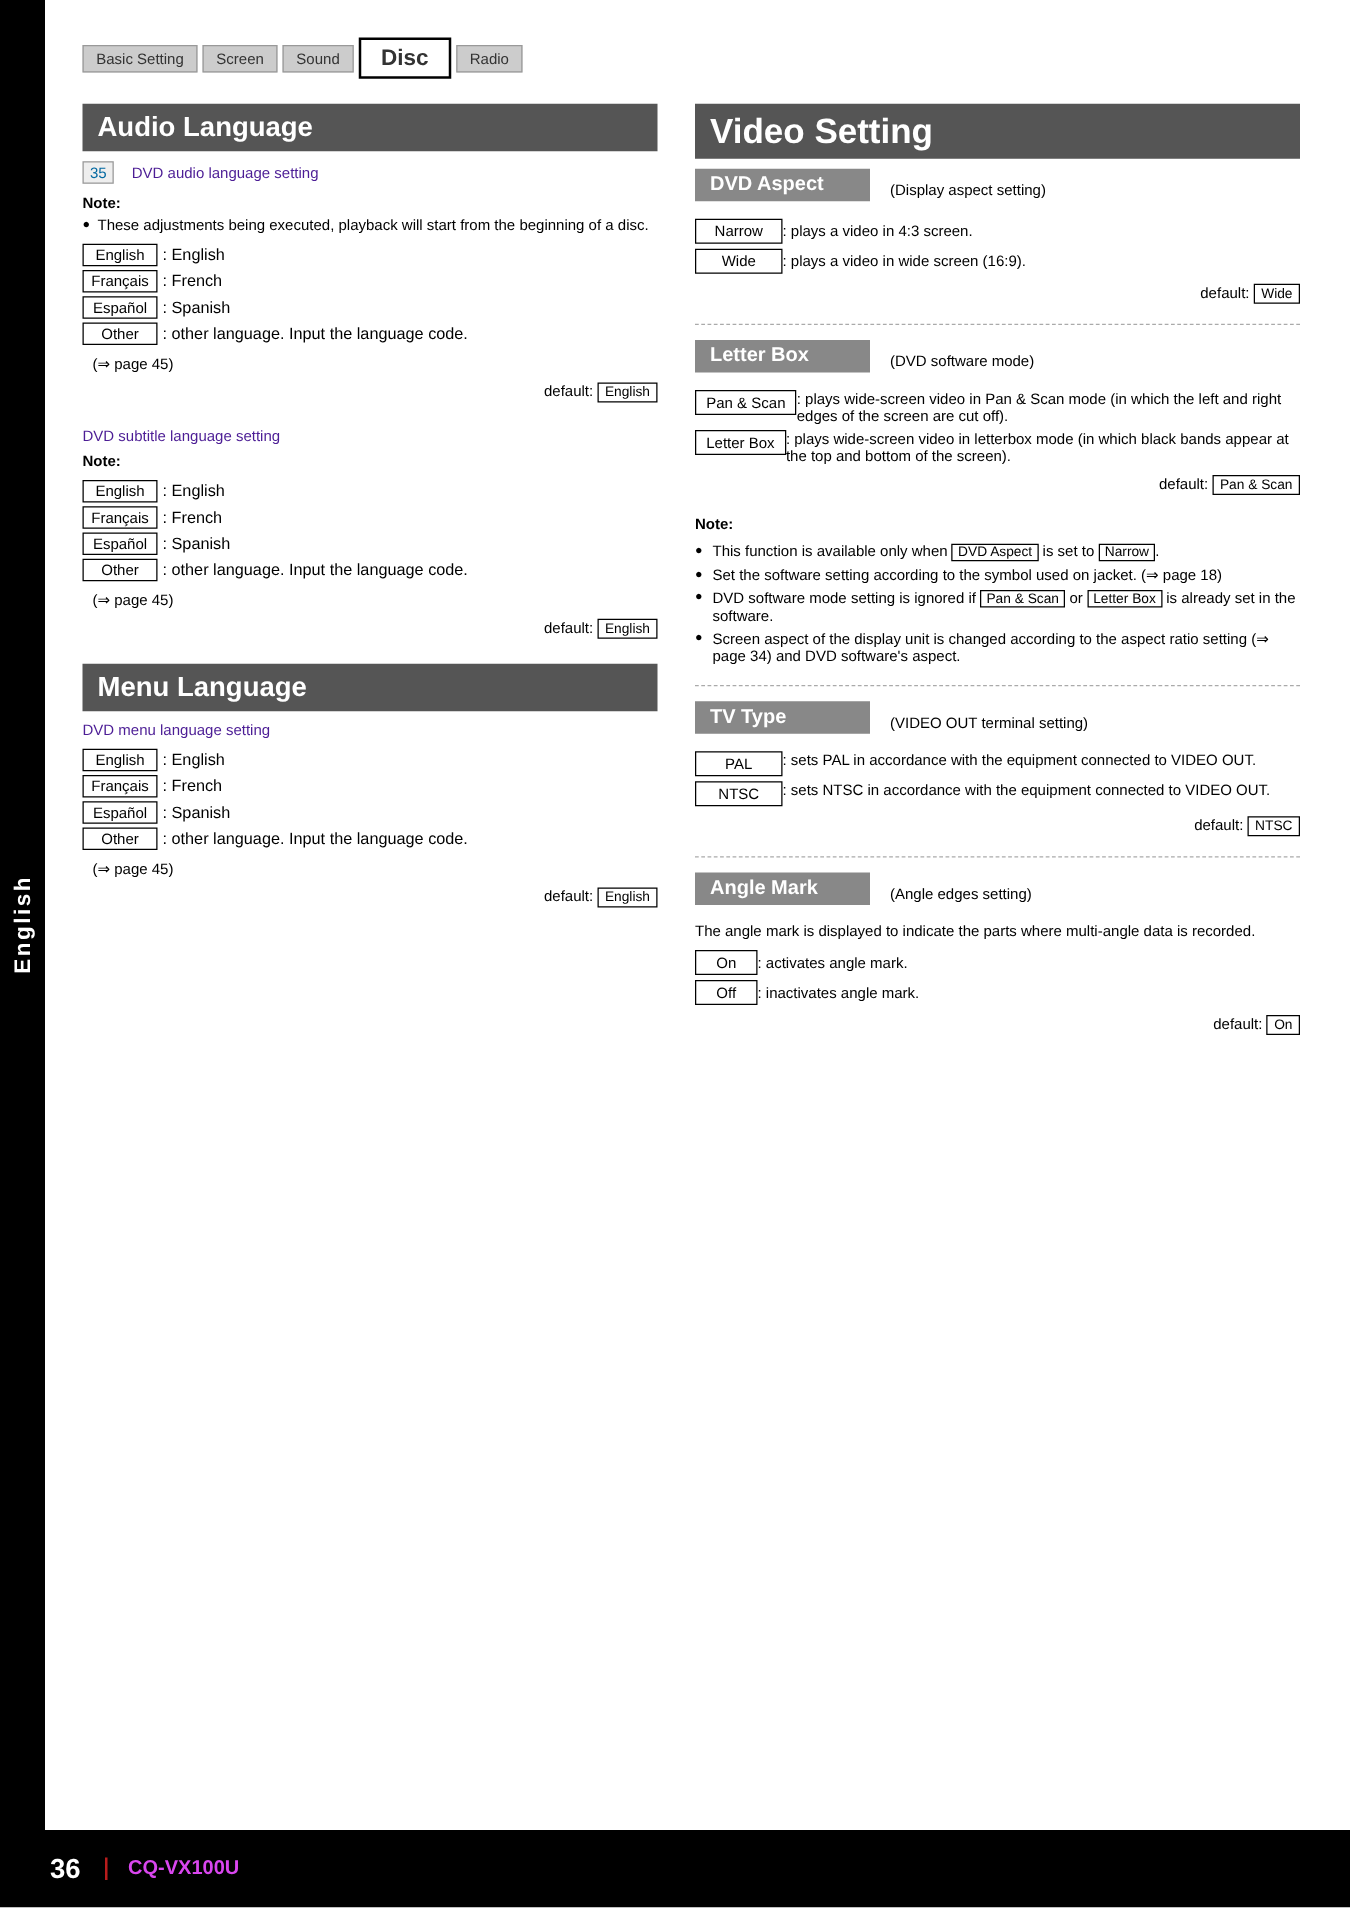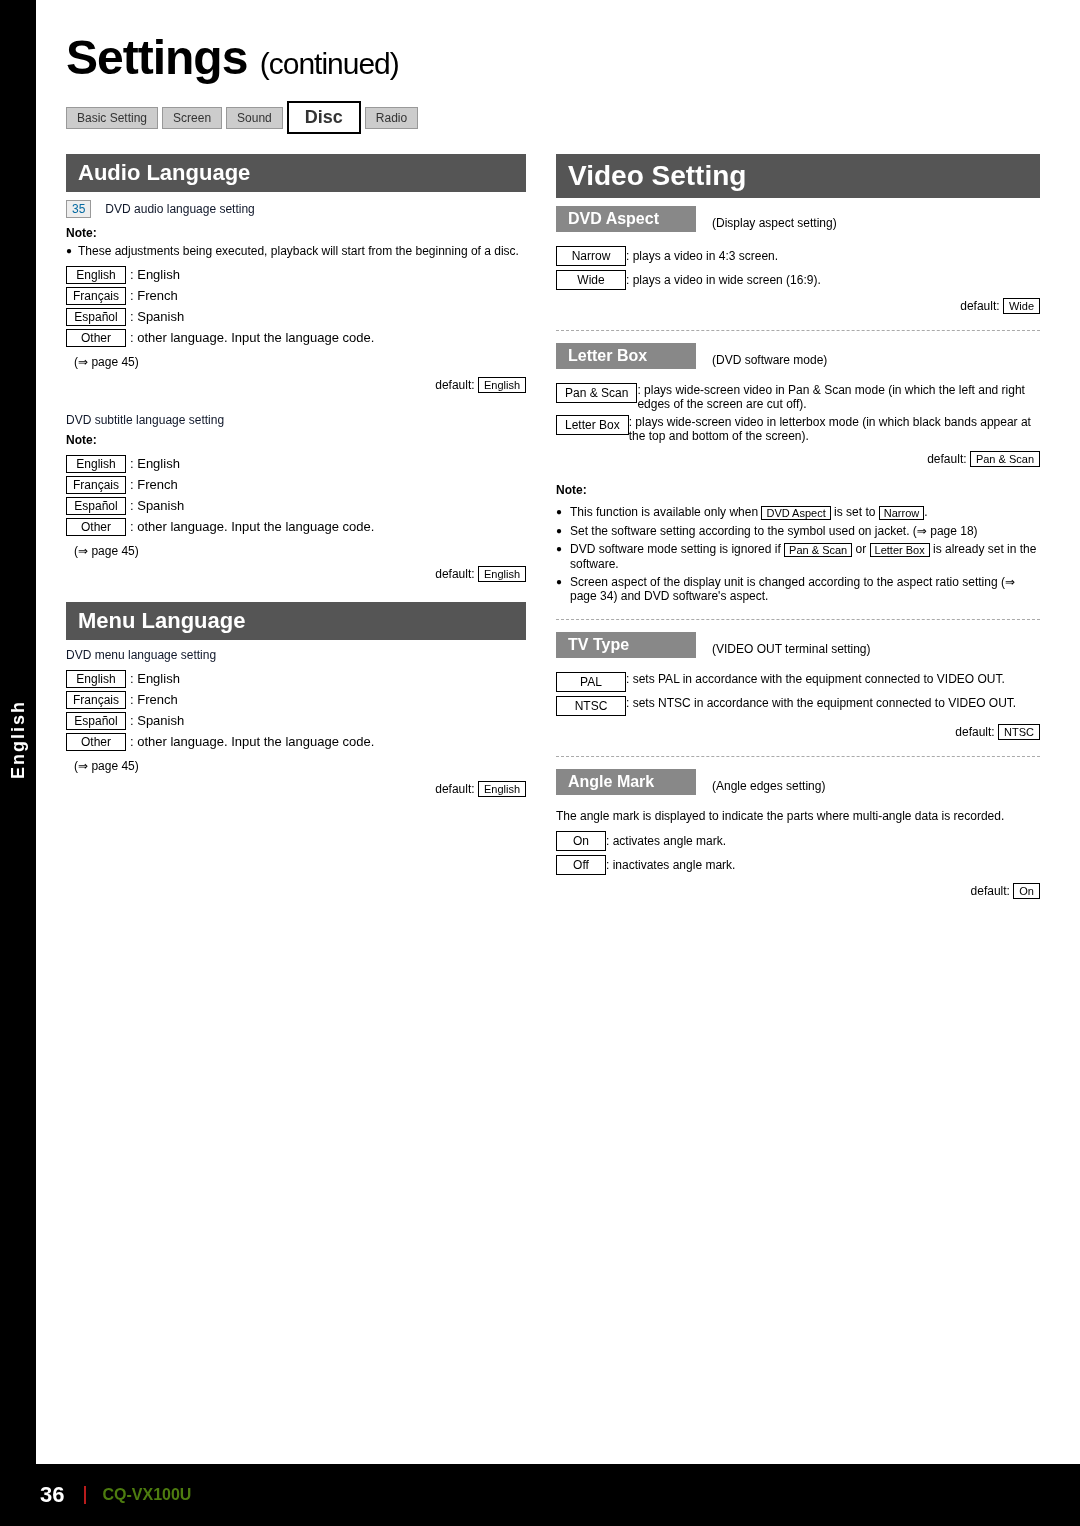--- a/index.html
+++ b/index.html
@@ -94,21 +94,21 @@
       background: #555;
       color: #fff;
       font-size: 22px;
       font-weight: bold;
       padding: 6px 12px;
       margin-bottom: 8px;
     }
     .section-subtext {
       font-size: 12px;
       margin-bottom: 6px;
-      color: #0f172a;
+      color: #4c1d95;
     }
     .note-label {
       font-weight: bold;
       font-size: 12px;
       margin-bottom: 4px;
     }
     .note-text {
       font-size: 12px;
       margin-bottom: 8px;
       padding-left: 12px;
@@ -230,21 +230,21 @@
       align-items: center;
       padding: 0 40px 0 40px;
     }
     .page-num {
       color: #fff;
       font-size: 22px;
       font-weight: bold;
       margin-right: 20px;
     }
     .model-num {
-      color: #4d7c0f;
+      color: #d946ef;
       font-size: 16px;
       font-weight: bold;
       border-left: 2px solid #b91c1c;
       padding-left: 16px;
     }
     .page-num-box {
       display: inline-block;
       border: 1px solid #999;
       padding: 1px 5px;
       font-size: 12px;
@@ -267,24 +267,20 @@
 <body>
 
 <div class="page">
 
   <div class="english-tab-vertical">
     <span>English</span>
   </div>
 
   <div class="main-content">
 
-    <div class="page-title">
-      <span>Settings</span>
-      <span class="continued">(continued)</span>
-    </div>
 
     <div class="nav-tabs">
       <div class="nav-tab">Basic Setting</div>
       <div class="nav-tab">Screen</div>
       <div class="nav-tab">Sound</div>
       <div class="nav-tab active">Disc</div>
       <div class="nav-tab">Radio</div>
     </div>
 
     <div class="two-col">

